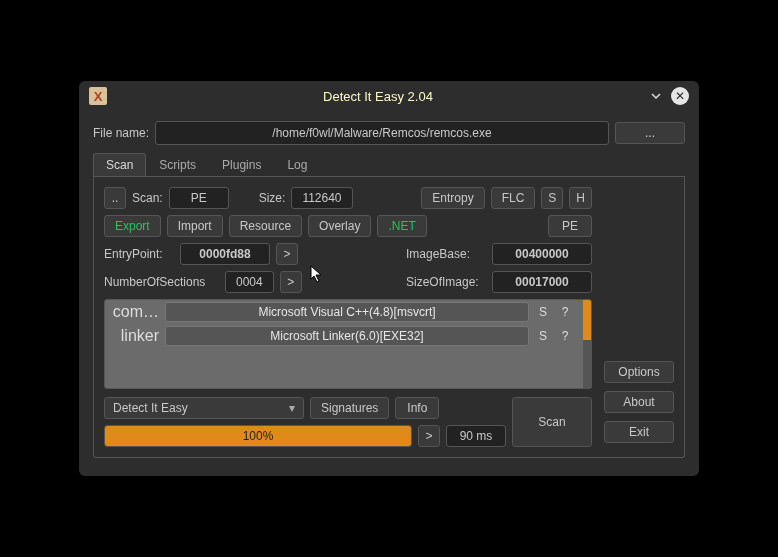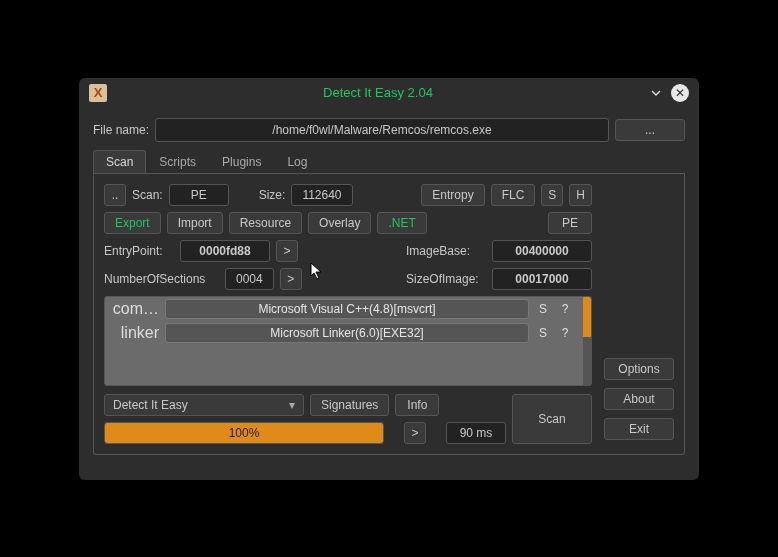--- a/index.html
+++ b/index.html
@@ -1,23 +1,23 @@
 <!DOCTYPE html>
 <html><head>
 <meta charset="utf-8">
 <style>
 * { box-sizing: border-box; margin: 0; padding: 0; font-family: sans-serif; }
 body { background: #000; display: flex; justify-content: center; align-items: center; height: 557px; width: 778px; }
 .window { width: 620px; background: #2d2d2d; border-radius: 6px; box-shadow: 0 12px 48px 12px rgba(0,0,0,0.7); }
 .titlebar { display: flex; align-items: center; padding: 6px 10px; border-radius: 6px 6px 0 0; }
 .titlebar .app-icon { width: 18px; height: 18px; background: #d9c29a; border-radius: 2px; margin-right: 8px; display:flex; align-items:center; justify-content:center; color:#b04020; font-weight:bold; font-size:13px; }
-.titlebar .title { flex: 1; text-align: center; color: #22c55e; font-size: 13px; }
+.titlebar .title { flex: 1; text-align: center; color: #fef9c3; font-size: 13px; }
 .titlebar .win-icon { width:18px; height:18px; display:inline-flex; align-items:center; justify-content:center; color:#ddd; margin-left:6px; cursor:pointer; }
 .titlebar .close-icon { background:#e6e6e6; color:#2d2d2d; border-radius:50%; width:18px; height:18px; font-size:12px; }
-.content { padding: 10px 14px 25px 14px; color: #c8c8c8; font-size: 12px; }
+.content { padding: 10px 14px 18px 14px; color: #c8c8c8; font-size: 12px; }
 .row { display: flex; align-items: center; gap: 6px; margin-bottom: 8px; }
 .file-input { flex: 1; background:#222; border:1px solid #555; border-radius:3px; padding:4px 8px; color:#c8c8c8; text-align:center; font-size:12px; }
 .btn { background:#3a3a3a; border:1px solid #555; color:#c8c8c8; border-radius:3px; padding:3px 10px; font-size:12px; cursor:pointer; text-align:center; }
 .btn.small { padding:3px 6px; min-width:22px; }
 .btn.disabled { color:#22c55e; cursor:default; }
 .tabs { display:flex; gap:0; border-bottom:1px solid #555; margin-bottom:0; }
 .tab { padding:4px 12px; font-size:12px; color:#aaa; border:1px solid transparent; border-bottom:none; border-radius:3px 3px 0 0; cursor:pointer; }
 .tab.active { background:#3a3a3a; border-color:#555; color:#d8d8d8; }
 .panel { border:1px solid #555; border-top:none; border-radius:0 0 3px 3px; padding:10px; display:flex; gap:12px; }
 .panel-main { flex:1; }
@@ -31,21 +31,21 @@
 .result-row { display:flex; align-items:center; gap:6px; padding:2px 4px; }
 .result-label { width:50px; color:#ddd; font-size:16px; overflow:hidden; white-space:nowrap; text-overflow:ellipsis; text-align:right; }
 .result-field { flex:1; background:#555; border:1px solid #777; border-radius:3px; padding:2px 8px; color:#e6e6e6; font-size:12px; text-align:center; }
 .result-small { width:16px; text-align:center; color:#ddd; font-size:12px; }
 .scrollbar { position:absolute; right:0; top:0; bottom:0; width:8px; background:#555; }
 .scrollbar-thumb { position:absolute; right:0; top:0; width:8px; height:40px; background:#e08a1a; }
 .bottom-row { display:flex; align-items:stretch; gap:6px; margin-top:8px; }
 .select { display:flex; align-items:center; gap:0; background:#3a3a3a; border:1px solid #555; border-radius:3px; padding:3px 8px; min-width:200px; font-size:12px; cursor:pointer; justify-content:space-between; }
 .select .chev { color:#aaa; }
 .big-scan { width:80px; display:flex; align-items:center; justify-content:center; background:#3a3a3a; border:1px solid #555; border-radius:3px; font-size:12px; cursor:pointer; }
-.progress-row { display:flex; align-items:center; gap:20px; margin-top:8px; }
+.progress-row { display:flex; align-items:center; gap:6px; margin-top:8px; }
 .progress { flex:1; height:22px; background:#222; border:1px solid #555; border-radius:3px; position:relative; overflow:hidden; }
 .progress-fill { position:absolute; left:0; top:0; bottom:0; width:100%; background:#e08a1a; }
 .progress-text { position:absolute; inset:0; display:flex; align-items:center; justify-content:center; color:#222; font-size:12px; font-weight:500; }
 .col-left { flex:1; }
 .cursor { position:absolute; pointer-events:none; }
 </style>
 </head>
 <body>
 
 <div class="window">

